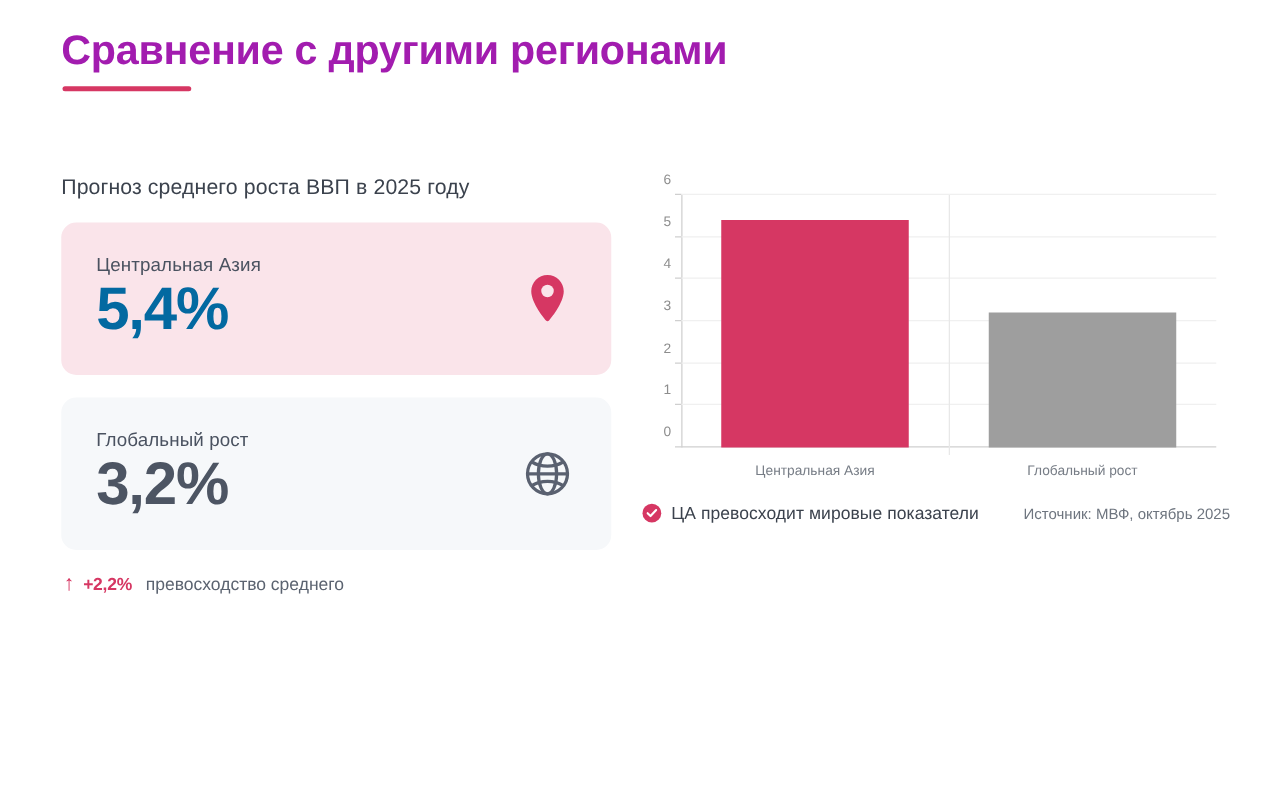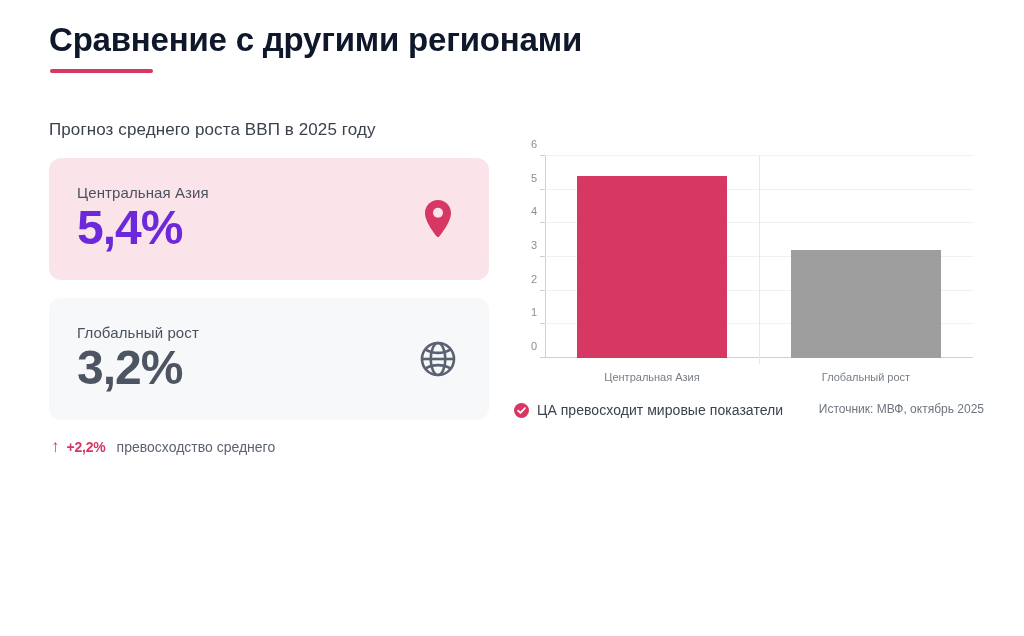--- a/index.html
+++ b/index.html
@@ -17,39 +17,39 @@
     -webkit-font-smoothing: antialiased;
   }
 
   
   .page-title {
     position: absolute;
     left: 49px;
     top: 21px;
     font-size: 33px;
     font-weight: bold;
-    color: #0f172a;
+    color: #a21caf;
     letter-spacing: -0.2px;
     white-space: nowrap;
   }
   .title-underline {
     position: absolute;
     left: 50px;
     top: 69px;
     width: 103px;
     height: 4px;
     background: #d63763;
     border-radius: 2px;
   }
 
   
   .left-col {
     position: absolute;
     left: 49px;
-    top: 120px;
+    top: 140px;
     width: 440px;
   }
   .section-heading {
     font-size: 17px;
     color: #3b424d;
     font-weight: normal;
     margin: 0 0 18px 0;
     letter-spacing: 0.1px;
   }
 
@@ -70,21 +70,21 @@
     margin: 0 0 2px 0;
     letter-spacing: 0.1px;
   }
   .stat-value {
     font-size: 48px;
     font-weight: bold;
     line-height: 1.05;
     letter-spacing: -1px;
     margin: 0;
   }
-  .stat-card.primary .stat-value { color: #6d28d9; }
+  .stat-card.primary .stat-value { color: #0369a1; }
   .stat-card.secondary .stat-value { color: #4d5563; }
 
   .card-icon {
     position: absolute;
     right: 30px;
     top: 50%;
     transform: translateY(-50%);
     width: 42px;
     height: 42px;
     display: flex;
@@ -190,21 +190,21 @@
     transform: translateX(-50%);
     font-size: 11px;
     color: #777d86;
     white-space: nowrap;
   }
 
   
   .legend-row {
     position: relative;
     display: flex;
-    align-items: flex-start;
+    align-items: flex-end;
     margin-top: 12px;
     width: 470px;
   }
   .legend-item {
     display: flex;
     align-items: center;
     gap: 8px;
   }
   .legend-badge {
     width: 15px;

